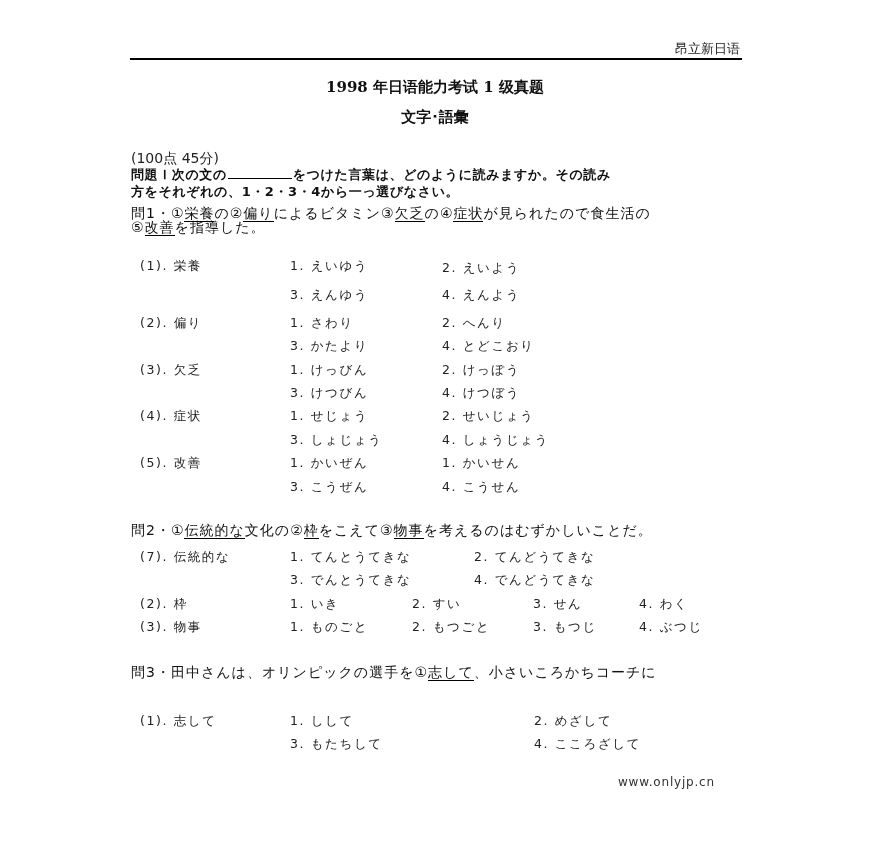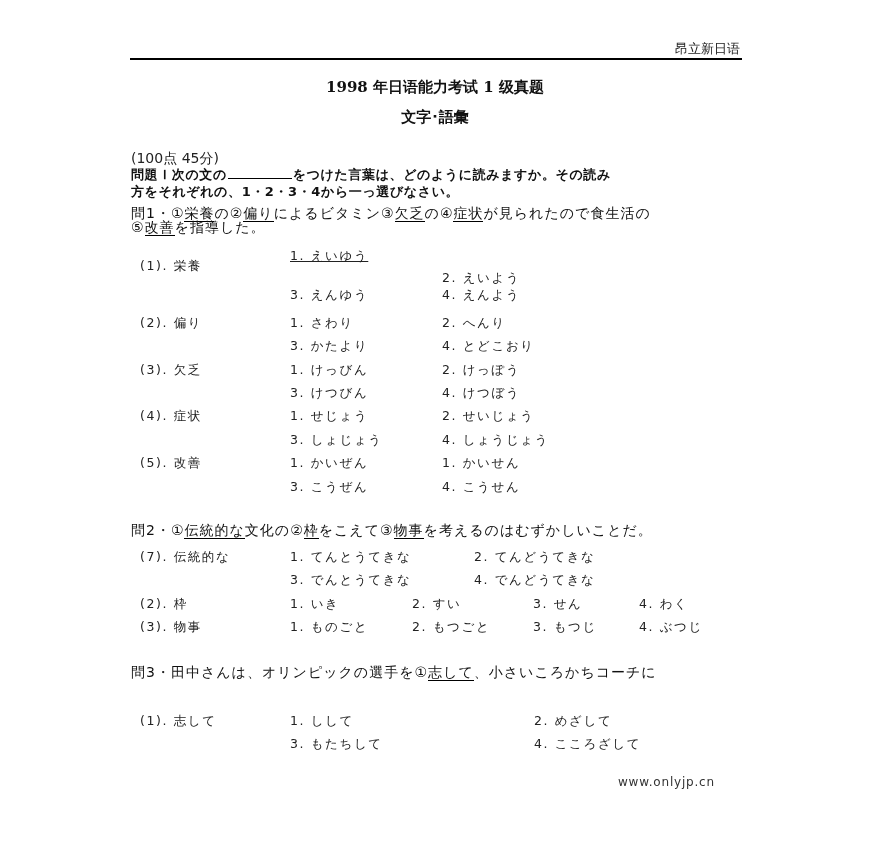--- a/index.html
+++ b/index.html
@@ -45,22 +45,22 @@
     <span>問題Ｉ次の文の</span><span class="blank"></span><span>をつけた言葉は、どのように読みますか。その読み</span>
   </div>
   <div class="abs instr" style="top:183px;">方をそれぞれの、1・2・3・4から一っ選びなさい。</div>
 
   <div class="abs q" style="top:205px;"><span>問1・①</span><u>栄養</u><span>の②</span><u>偏り</u><span>によるビタミン③</span><u>欠乏</u><span>の④</span><u>症状</u><span>が見られたので食生活の</span></div>
   <div class="abs q" style="top:219px;"><span>⑤</span><u>改善</u><span>を指導した。</span></div>
 
   <div>
 
     <div class="abs row lbl" style="top:258px;">(1). 栄養</div>
-    <div class="abs row c1" style="top:248px;text-decoration:underline;">1. えいゆう</div>
-    <div class="abs row c2" style="top:270px;">2. えいよう</div>
+    <div class="abs row c1" style="top:258px;">1. えいゆう</div>
+    <div class="abs row c2" style="top:260px;">2. えいよう</div>
     <div class="abs row c1" style="top:287px;">3. えんゆう</div>
     <div class="abs row c2" style="top:287px;">4. えんよう</div>
 
     <div class="abs row lbl" style="top:315px;">(2). 偏り</div>
     <div class="abs row c1" style="top:315px;">1. さわり</div>
     <div class="abs row c2" style="top:315px;">2. へんり</div>
     <div class="abs row c1" style="top:338px;">3. かたより</div>
     <div class="abs row c2" style="top:338px;">4. とどこおり</div>
 
     <div class="abs row lbl" style="top:362px;">(3). 欠乏</div>

